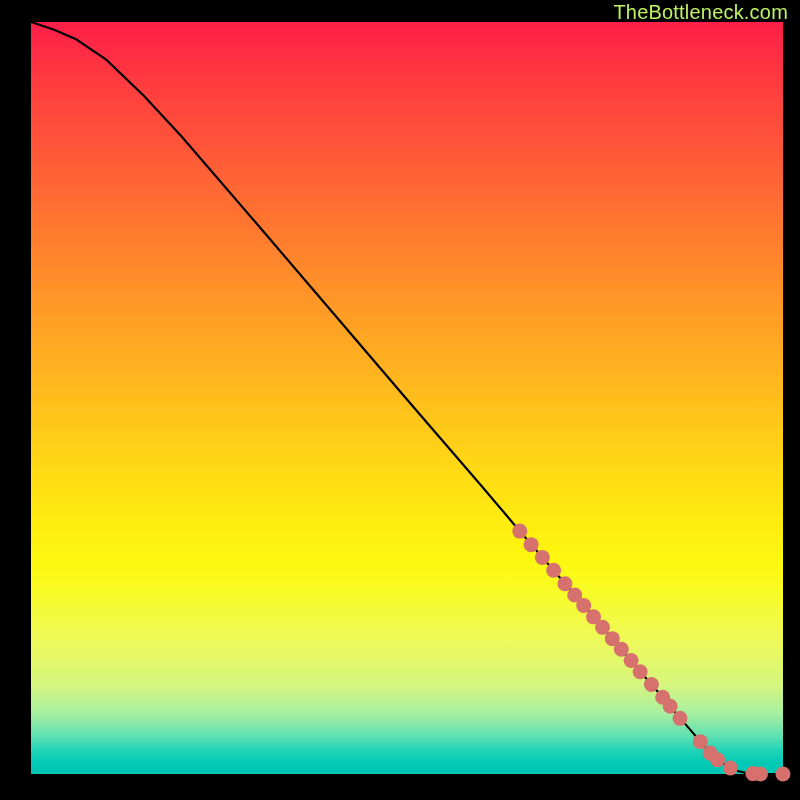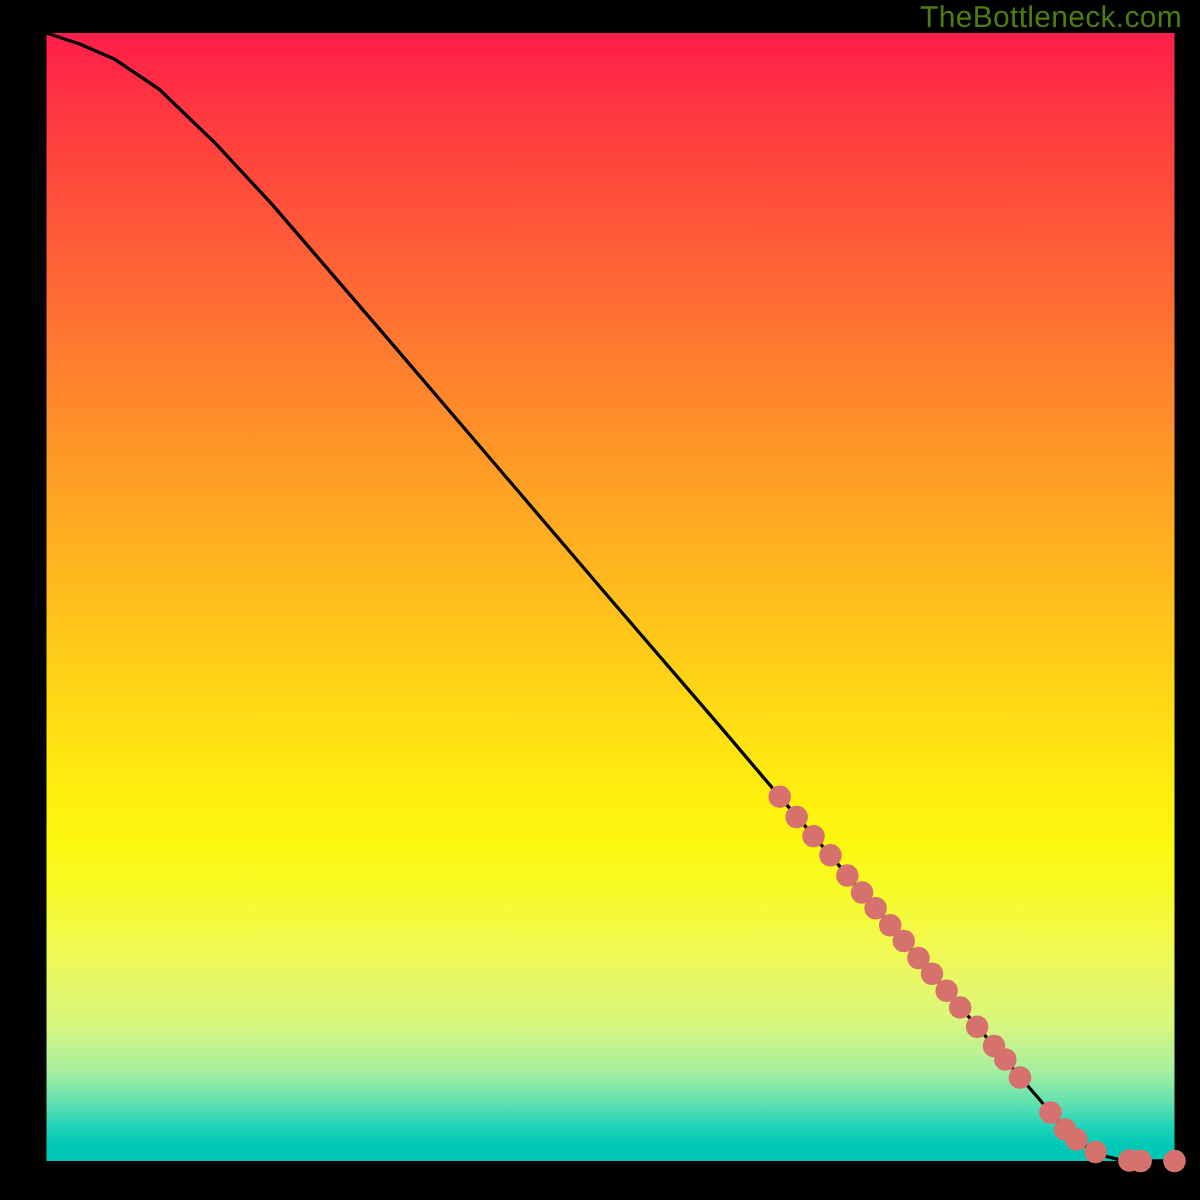--- a/index.html
+++ b/index.html
@@ -42,21 +42,21 @@
       #5de0b2 95%,
       #1ed3b7 97%,
       #00c9b5 98.6%,
       #00c6b3 100%
     );
   }
   .watermark {
     position: absolute;
     top: 1px;
     right: 12px;
-    color: #4d7c0f;
+    color: #bef264;
     font-size: 20px;
     font-weight: 500;
     letter-spacing: 0.2px;
     user-select: none;
   }
   svg.curve {
     position: absolute;
     left: 0;
     top: 0;
     width: 752px;

